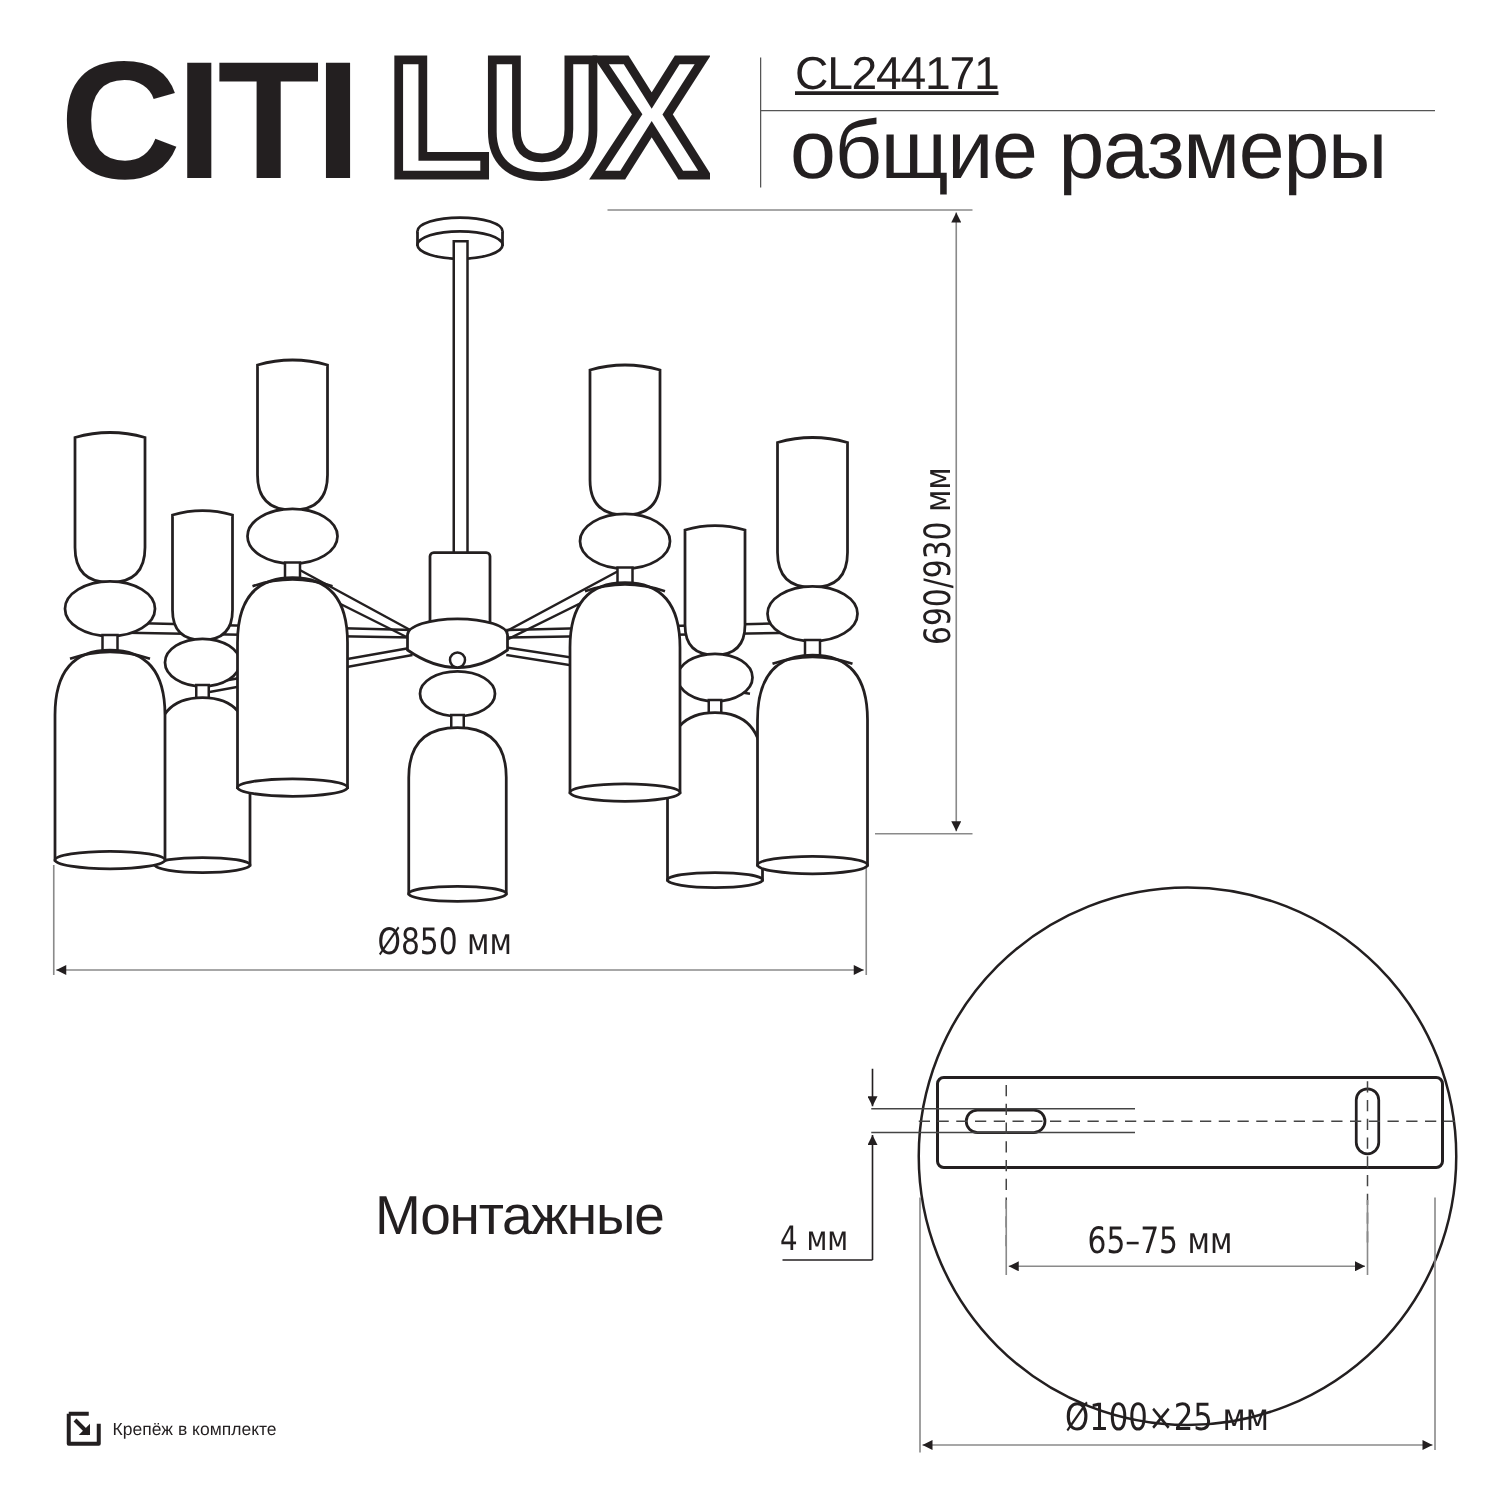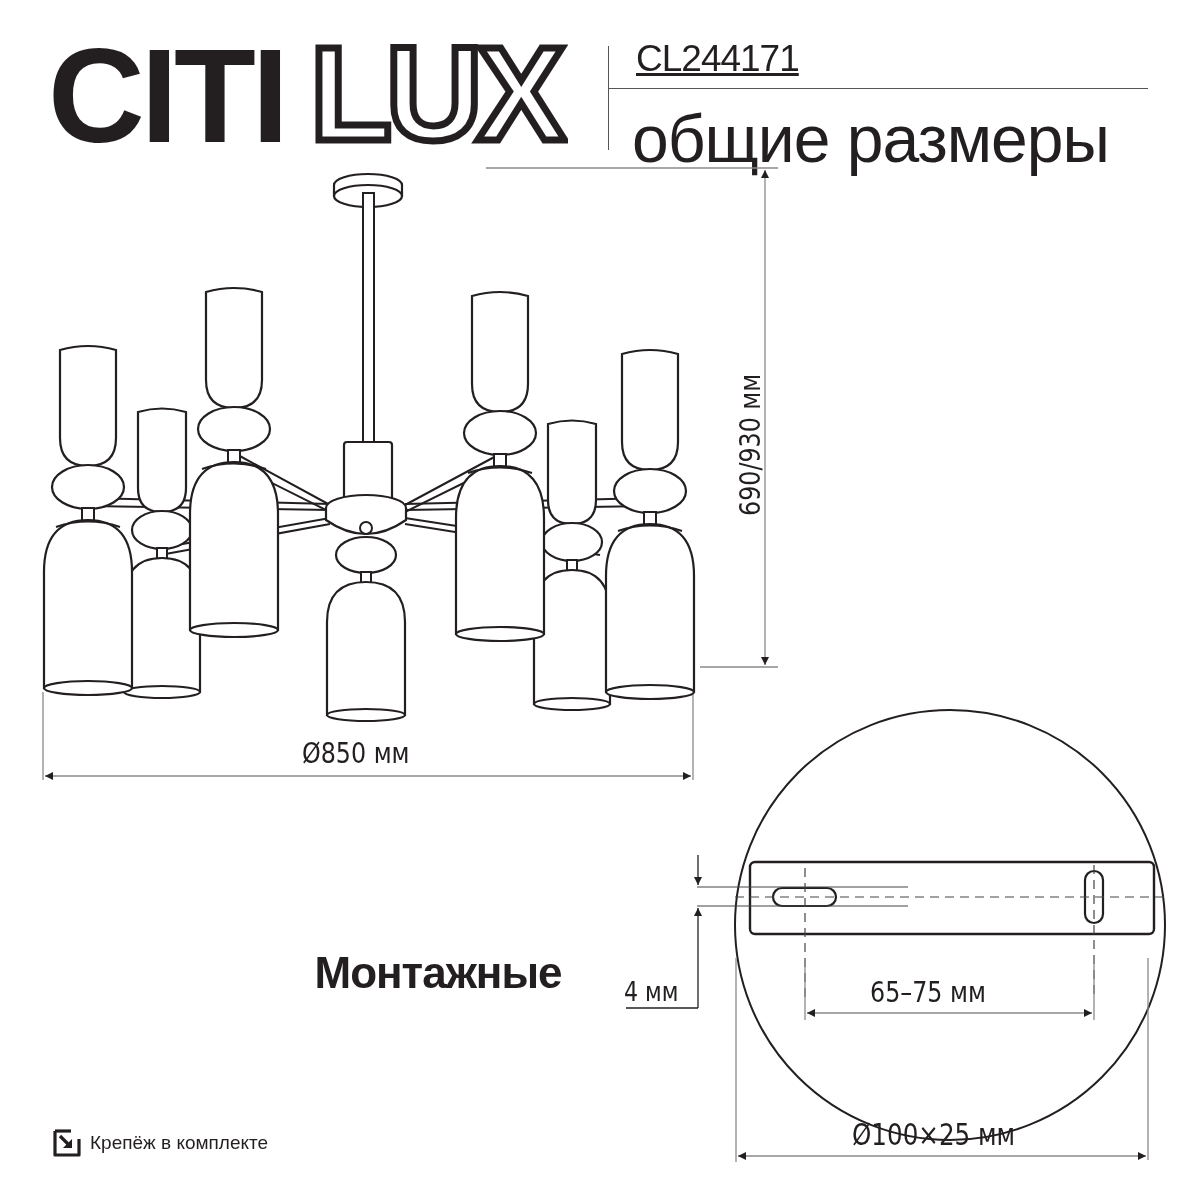--- a/index.html
+++ b/index.html
@@ -1,25 +1,25 @@
 <!DOCTYPE html>
 <html><head>
 <meta charset="utf-8">
 <style>
   html, body { margin: 0; padding: 0; background: #ffffff; }
   body { width: 1200px; height: 1200px; position: relative; overflow: hidden; font-family: "Liberation Sans", sans-serif; color: #231f20; }
   .abs { position: absolute; }
   #logo { left: 48px; top: 38px; width: 520px; height: 110px; }
   #model { left: 636px; top: 40px; font-size: 37px; letter-spacing: -1px; line-height: 1; text-decoration: underline; }
-  #title { left: 632px; top: 86px; font-size: 66px; letter-spacing: -1px; line-height: 1; margin-top: 20px; }
+  #title { left: 632px; top: 86px; font-size: 66px; letter-spacing: -1px; line-height: 1; }
   #header-vline { left: 608px; top: 46px; width: 1px; height: 104px; background: #555; }
   #header-hline { left: 608px; top: 88px; width: 540px; height: 1px; background: #555; }
   .dim-text { font-family: "DejaVu Sans", sans-serif; font-size: 29px; color: #231f20; transform: scaleX(0.82); transform-origin: left center; white-space: nowrap; }
-  #mount-title { left: 300px; top: 950px; width: 276px; text-align: center; font-size: 44px; line-height: 46px; letter-spacing: -1px; font-weight: bold; }
-  #footer { left: 52px; top: 1128px; display: flex; align-items: center; gap: 8px; font-size: 19px; }
+  #mount-title { left: 300px; top: 950px; width: 276px; text-align: left; font-size: 44px; line-height: 46px; letter-spacing: -1px; }
+  #footer { left: 52px; top: 1128px; display: flex; align-items: center; gap: 8px; font-size: 14px; }
   #footer-icon { width: 30px; height: 30px; }
   svg { position: absolute; left: 0; top: 0; }
 </style>
 </head>
 <body>
 
 <svg id="logo" class="abs" viewBox="0 0 520 110" style="left:48px;top:38px;width:520px;height:110px;">
   <text x="0" y="104" font-family="Liberation Sans, sans-serif" font-weight="bold" font-size="134" fill="#231f20" letter-spacing="-4">CITI</text>
   <text x="262" y="102" font-family="Liberation Sans, sans-serif" font-weight="bold" font-size="134" fill="#ffffff" stroke="#231f20" stroke-width="7" letter-spacing="-6">LUX</text>
 </svg>

